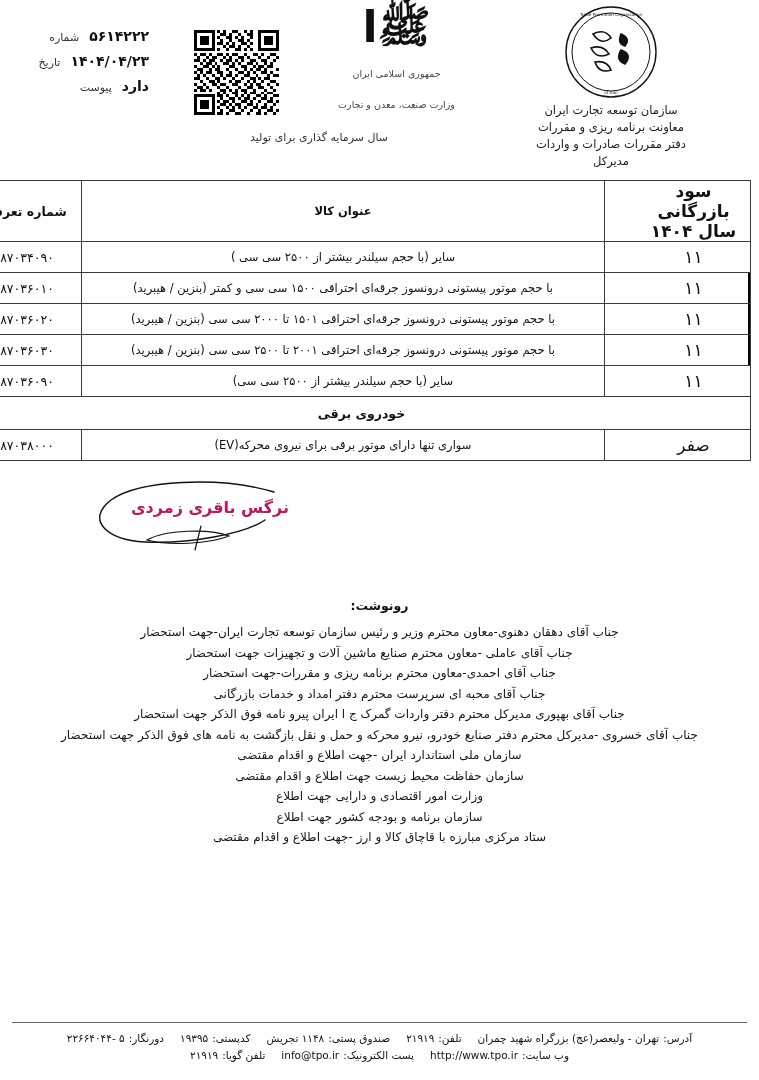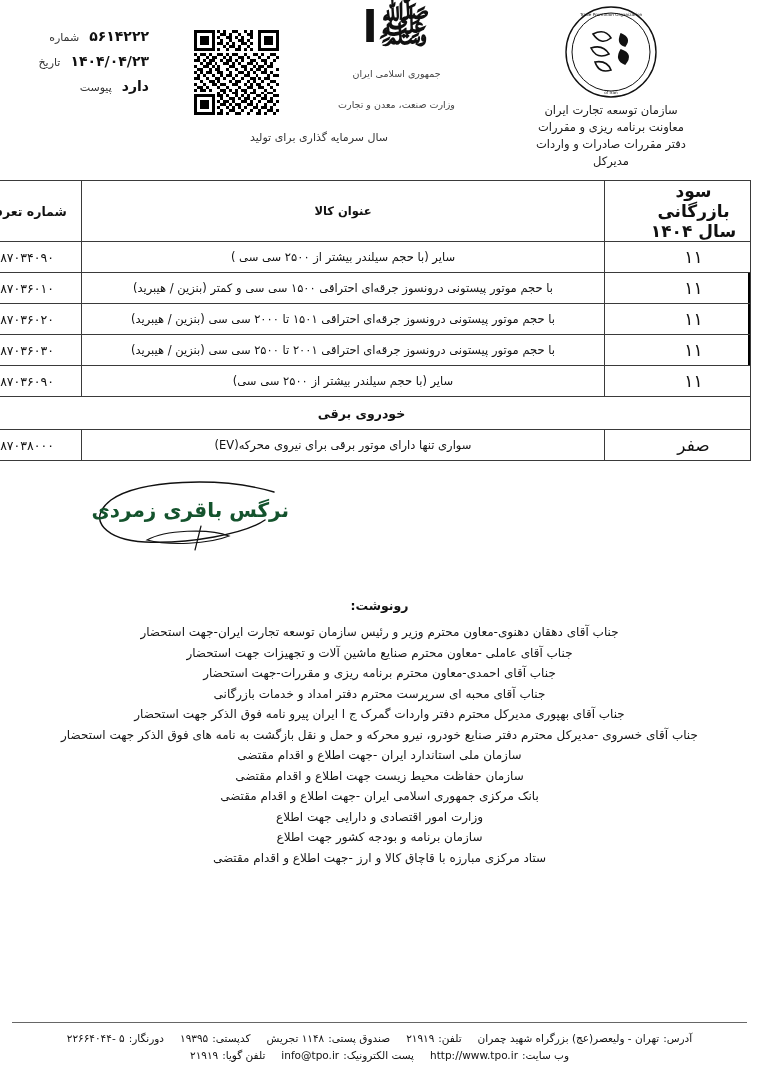--- a/index.html
+++ b/index.html
@@ -60,21 +60,21 @@
   .c-tariff{width:108px; font-size:12.5px; letter-spacing:.6px;}
   .c-name{width:522px; font-size:11.5px;}
   .c-duty{width:113px; font-size:17px;padding-left:32px;}
   .section-row td{font-size:12.5px; font-weight:bold; height:32px;}
   .thick-left{box-shadow:inset -2px 0 0 0 #000;}
 
   
   .sign{position:absolute; top:478px; right:430px; width:260px; height:95px;}
   .sign-name{
     position:absolute; top:20px; right:40px;
-    font-size:20px; font-weight:bold; color:#14532d; white-space:nowrap;
+    font-size:16px; font-weight:bold; color:#be185d; white-space:nowrap;
   }
   .sign svg{position:absolute; top:0; right:0;}
 
   
   .cc{position:absolute; top:598px; right:18px; width:723px; text-align:center;}
   .cc-title{font-size:12.5px; font-weight:bold; margin-bottom:9px;}
   .cc-item{font-size:12px; line-height:20.5px; color:#151515;}
 
   
   .footer{position:absolute; bottom:14px; left:12px; right:12px;}
@@ -436,21 +436,20 @@
   <div class="cc">
     <div class="cc-title">رونوشت:</div>
     <div class="cc-item">جناب آقای دهقان دهنوی-معاون محترم وزیر و رئیس سازمان توسعه تجارت ایران-جهت استحضار</div>
     <div class="cc-item">جناب آقای عاملی -معاون محترم صنایع ماشین آلات و تجهیزات  جهت استحضار</div>
     <div class="cc-item">جناب آقای احمدی-معاون محترم برنامه ریزی و مقررات-جهت استحضار</div>
     <div class="cc-item">جناب آقای محبه ای  سرپرست محترم دفتر امداد و خدمات  بازرگانی</div>
     <div class="cc-item">جناب آقای بهپوری مدیرکل محترم دفتر واردات گمرک ج ا ایران پیرو نامه فوق الذکر جهت استحضار</div>
     <div class="cc-item">جناب آقای خسروی -مدیرکل محترم دفتر صنایع خودرو، نیرو محرکه و حمل و نقل بازگشت به نامه های فوق الذکر جهت استحضار</div>
     <div class="cc-item">سازمان ملی استاندارد ایران -جهت اطلاع و اقدام مقتضی</div>
     <div class="cc-item">سازمان حفاظت محیط زیست جهت اطلاع و اقدام مقتضی</div>
-    <div class="cc-item">بانک مرکزی جمهوری اسلامی ایران -جهت اطلاع و اقدام مقتضی</div>
     <div class="cc-item">وزارت امور اقتصادی و دارایی  جهت اطلاع</div>
     <div class="cc-item">سازمان برنامه و بودجه کشور  جهت اطلاع</div>
     <div class="cc-item">ستاد مرکزی مبارزه با قاچاق کالا و ارز -جهت اطلاع و  اقدام مقتضی</div>
   </div>
 
   <div class="footer">
     <div class="footer-rule"></div>
 
     <div class="footer-line">
       <span class="footer-seg">

